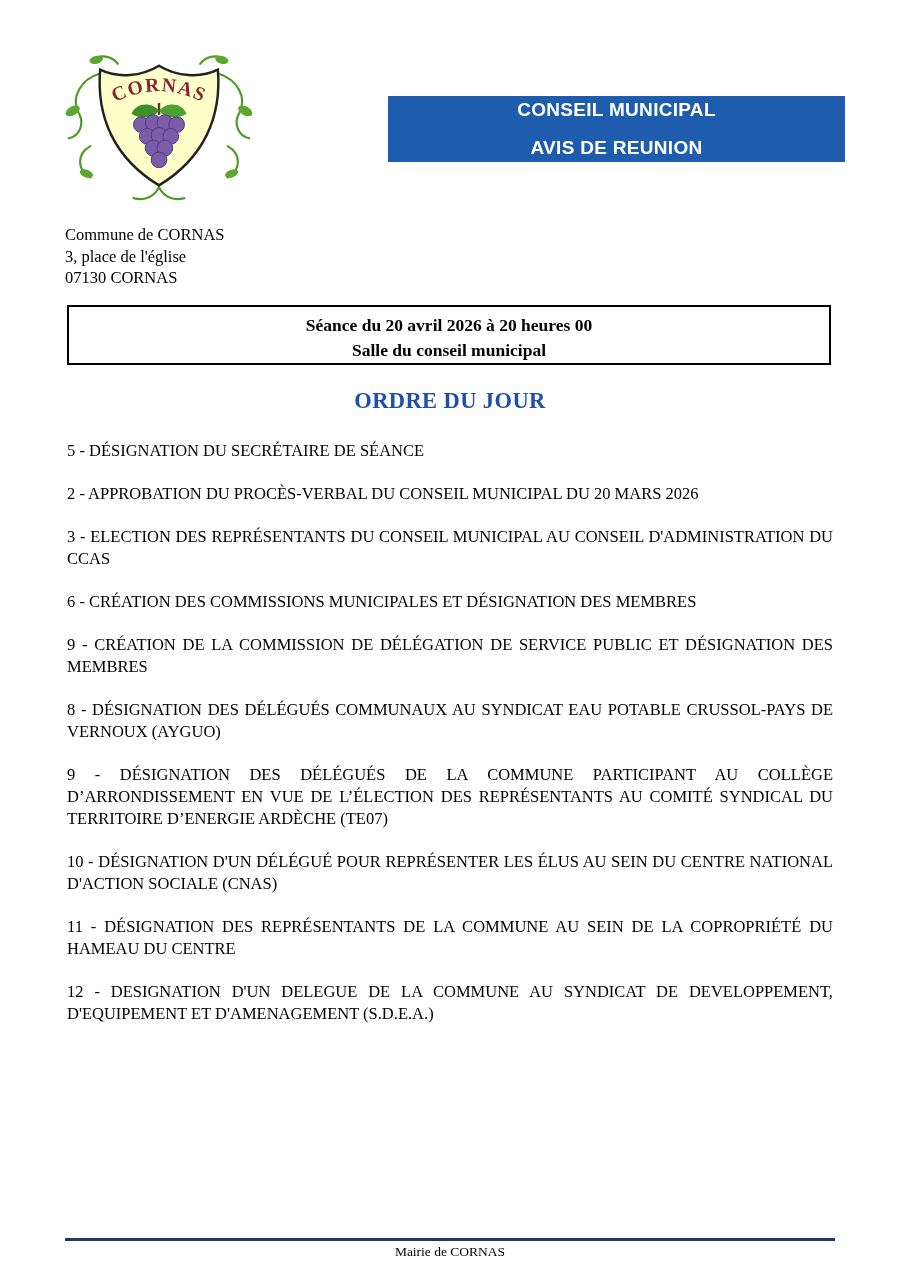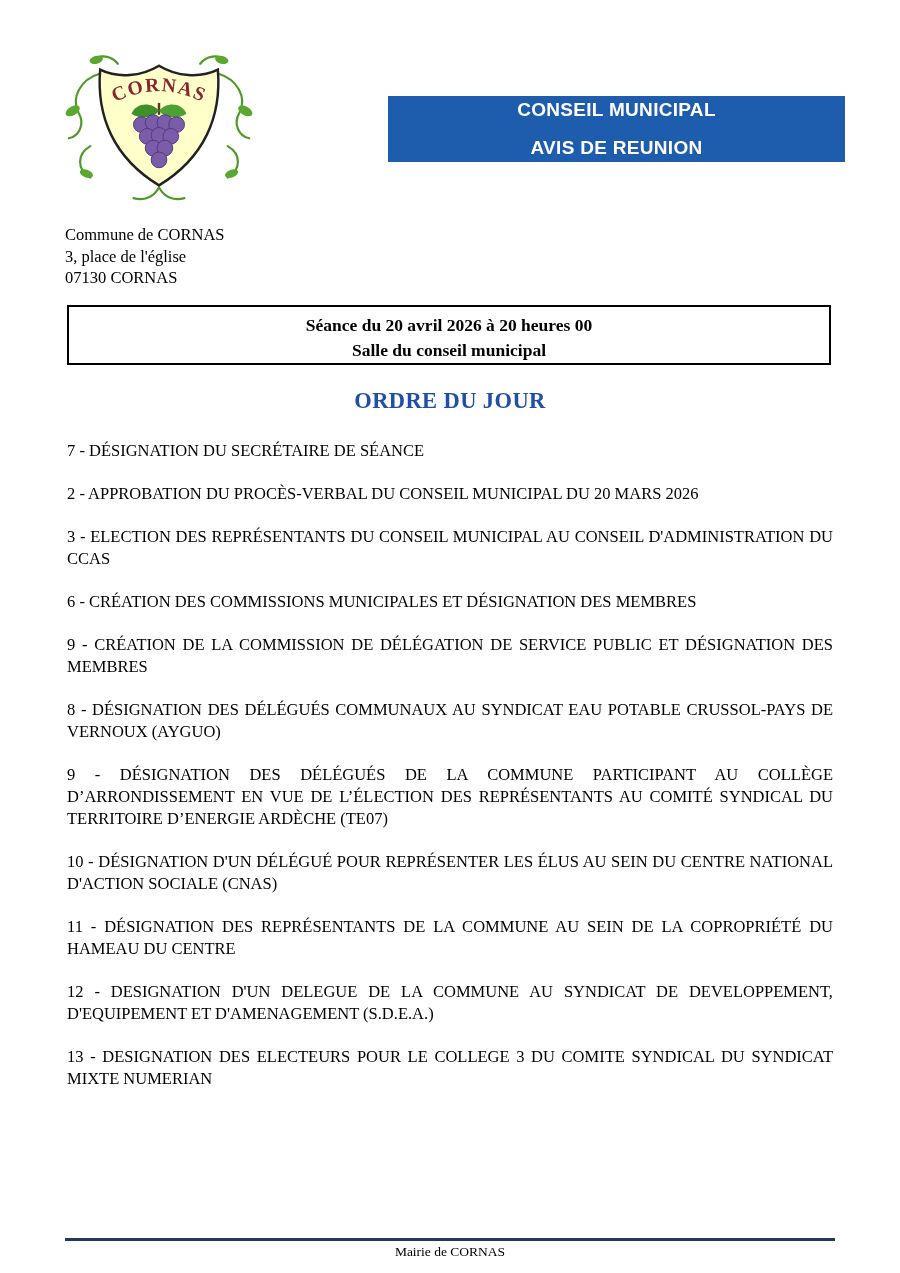--- a/index.html
+++ b/index.html
@@ -165,29 +165,28 @@
   </div>
 
   <div class="session-box">
     <div>Séance du 20 avril 2026 à 20 heures 00</div>
     <div>Salle du conseil municipal</div>
   </div>
 
   <h1 class="doc-title">ORDRE DU JOUR</h1>
 
   <div class="agenda">
-    <p>7 - DÉSIGNATION DU SECRÉTAIRE DE SÉANCE</p>
+    <p>5 - DÉSIGNATION DU SECRÉTAIRE DE SÉANCE</p>
     <p>2 - APPROBATION DU PROCÈS-VERBAL DU CONSEIL MUNICIPAL DU 20 MARS 2026</p>
     <p>3 - ELECTION DES REPRÉSENTANTS DU CONSEIL MUNICIPAL AU CONSEIL D'ADMINISTRATION DU CCAS</p>
     <p>6 - CRÉATION DES COMMISSIONS MUNICIPALES ET DÉSIGNATION DES MEMBRES</p>
     <p>9 - CRÉATION DE LA COMMISSION DE DÉLÉGATION DE SERVICE PUBLIC ET DÉSIGNATION DES MEMBRES</p>
     <p>8 - DÉSIGNATION DES DÉLÉGUÉS COMMUNAUX AU SYNDICAT EAU POTABLE CRUSSOL-PAYS DE VERNOUX (AYGUO)</p>
     <p>9 - DÉSIGNATION DES DÉLÉGUÉS DE LA COMMUNE PARTICIPANT AU COLLÈGE D’ARRONDISSEMENT EN VUE DE L’ÉLECTION DES REPRÉSENTANTS AU COMITÉ SYNDICAL DU TERRITOIRE D’ENERGIE ARDÈCHE (TE07)</p>
     <p>10 - DÉSIGNATION D'UN DÉLÉGUÉ POUR REPRÉSENTER LES ÉLUS AU SEIN DU CENTRE NATIONAL D'ACTION SOCIALE (CNAS)</p>
     <p>11 - DÉSIGNATION DES REPRÉSENTANTS DE LA COMMUNE AU SEIN DE LA COPROPRIÉTÉ DU HAMEAU DU CENTRE</p>
     <p>12 - DESIGNATION D'UN DELEGUE DE LA COMMUNE AU SYNDICAT DE DEVELOPPEMENT, D'EQUIPEMENT ET D'AMENAGEMENT (S.D.E.A.)</p>
-    <p>13 - DESIGNATION DES ELECTEURS POUR LE COLLEGE 3 DU COMITE SYNDICAL DU SYNDICAT MIXTE NUMERIAN</p>
   </div>
 
   <div class="footer-line"></div>
   <div class="footer-text">Mairie de CORNAS</div>
 
 </div>
 
 </body></html>

